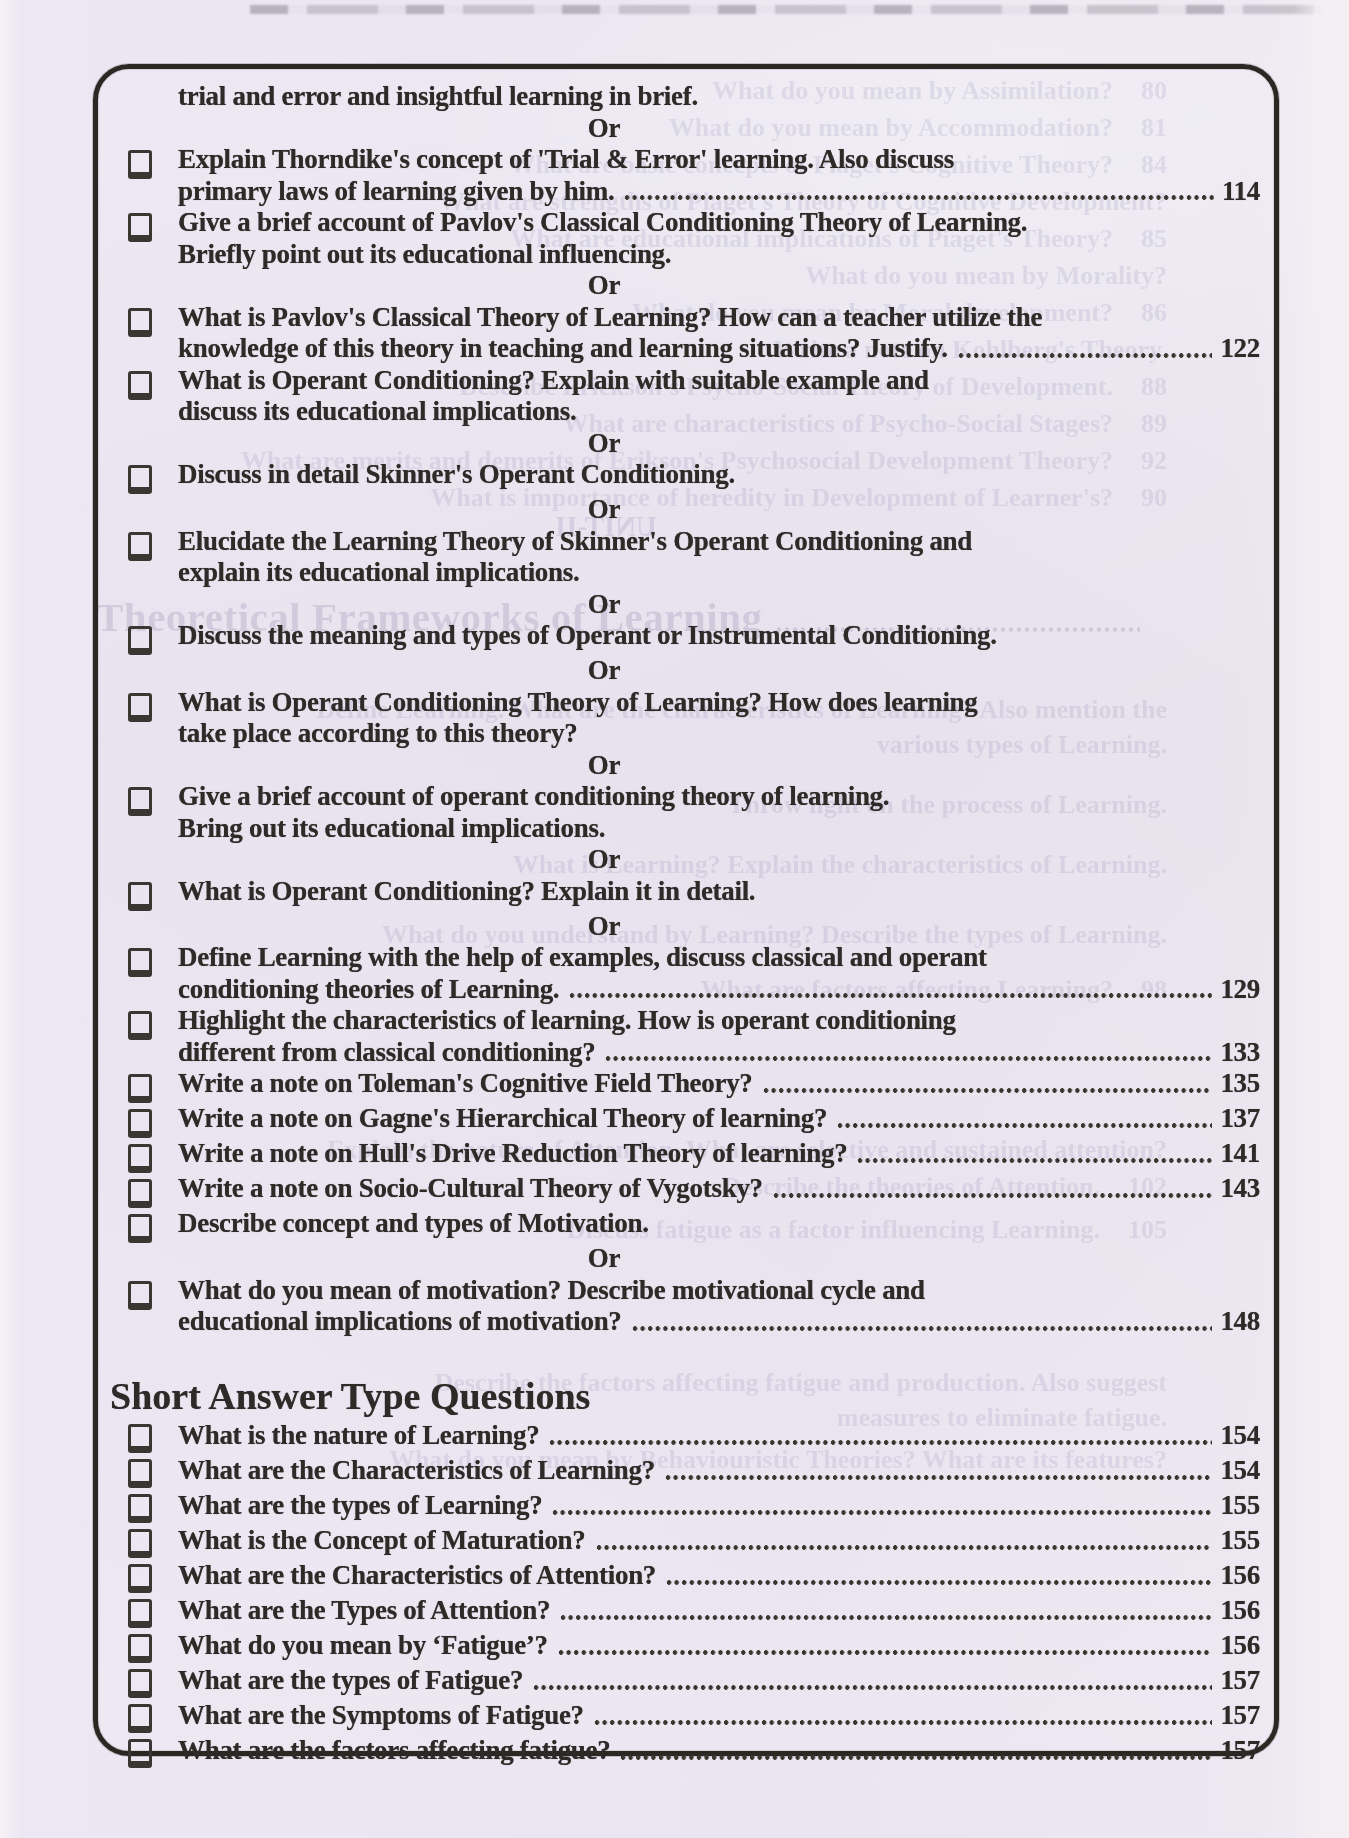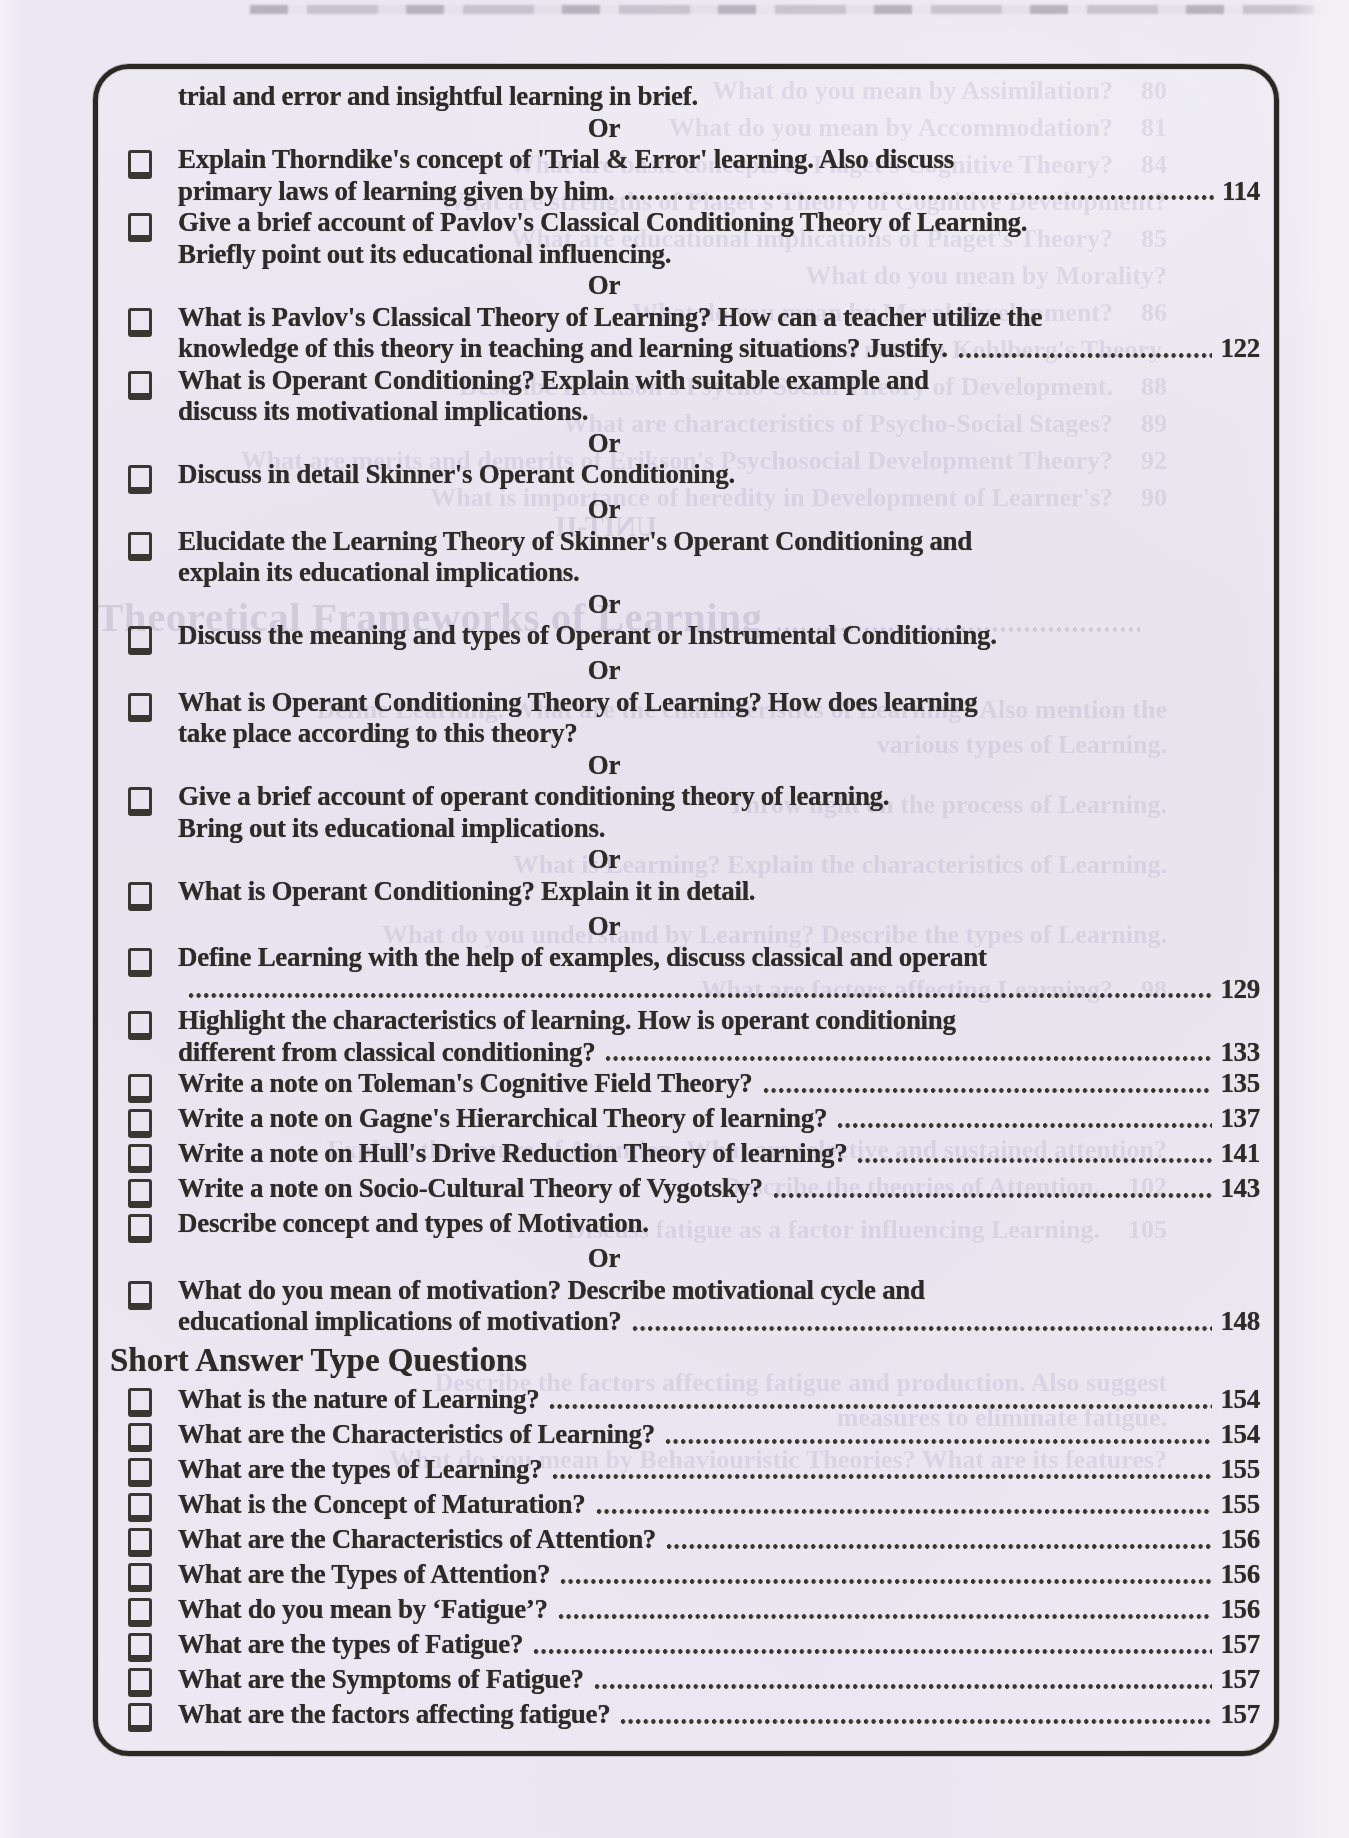--- a/index.html
+++ b/index.html
@@ -48,21 +48,21 @@
     border:3px solid #3a3631;border-bottom-width:7px;border-radius:3px;}
   .qtextcol{flex:1 1 auto;min-width:0;}
   .line{line-height:31.5px;}
   .line.with-page{display:flex;align-items:flex-end;justify-content:center;}
   .line.with-page .qtext{flex:0 0 auto;white-space:nowrap;}
   .leader{flex:1 1 auto;height:7px;margin:0 8px 6px 10px;align-self:flex-end;
     background-image:radial-gradient(circle at 3px 3.5px,#39352f 2.05px,rgba(0,0,0,0) 2.55px);
     background-size:7.6px 7px;background-repeat:repeat-x;}
   .pagenum{flex:0 0 auto;font-weight:bold;}
   .or-row{line-height:31.5px;padding-left:52px;padding-right:230px;text-align:center;}
-  .heading{font-size:33px;line-height:44px;letter-spacing:0;margin-left:-16px;}
+  .heading{font-size:38px;line-height:44px;letter-spacing:0;margin-left:-16px;margin-top:36px;}
   .short .line{line-height:34px;}
   .cont{padding-left:52px;}
 </style>
 </head>
 <body>
 
 <div class="scan">
   <div class="top-edge"></div>
   <div class="bleed" id="bleed">
       <div class="bleed-heading" style="top: 593px;">
@@ -190,21 +190,21 @@
               <span class="qtext">knowledge of this theory in teaching and learning situations? Justify.</span>
               <span class="leader"></span>
               <span class="pagenum">122</span>
             </div>
           </div>
         </div>
         <div class="row">
           <span class="cb"></span>
           <div class="qtextcol">
             <div class="line">What is Operant Conditioning? Explain with suitable example and</div>
-            <div class="line">discuss its motivational implications.</div>
+            <div class="line">discuss its educational implications.</div>
           </div>
         </div>
         <div class="or-row">Or</div>
         <div class="row">
           <span class="cb"></span>
           <div class="qtextcol">
             <div class="line">Discuss in detail Skinner's Operant Conditioning.</div>
           </div>
         </div>
         <div class="or-row">Or</div>
@@ -244,20 +244,21 @@
           <div class="qtextcol">
             <div class="line">What is Operant Conditioning? Explain it in detail.</div>
           </div>
         </div>
         <div class="or-row">Or</div>
         <div class="row">
           <span class="cb"></span>
           <div class="qtextcol">
             <div class="line">Define Learning with the help of examples, discuss classical and operant</div>
             <div class="line with-page">
+              <span class="qtext">conditioning theories of Learning.</span>
               <span class="leader"></span>
               <span class="pagenum">129</span>
             </div>
           </div>
         </div>
         <div class="row">
           <span class="cb"></span>
           <div class="qtextcol">
             <div class="line">Highlight the characteristics of learning. How is operant conditioning</div>
             <div class="line with-page">

